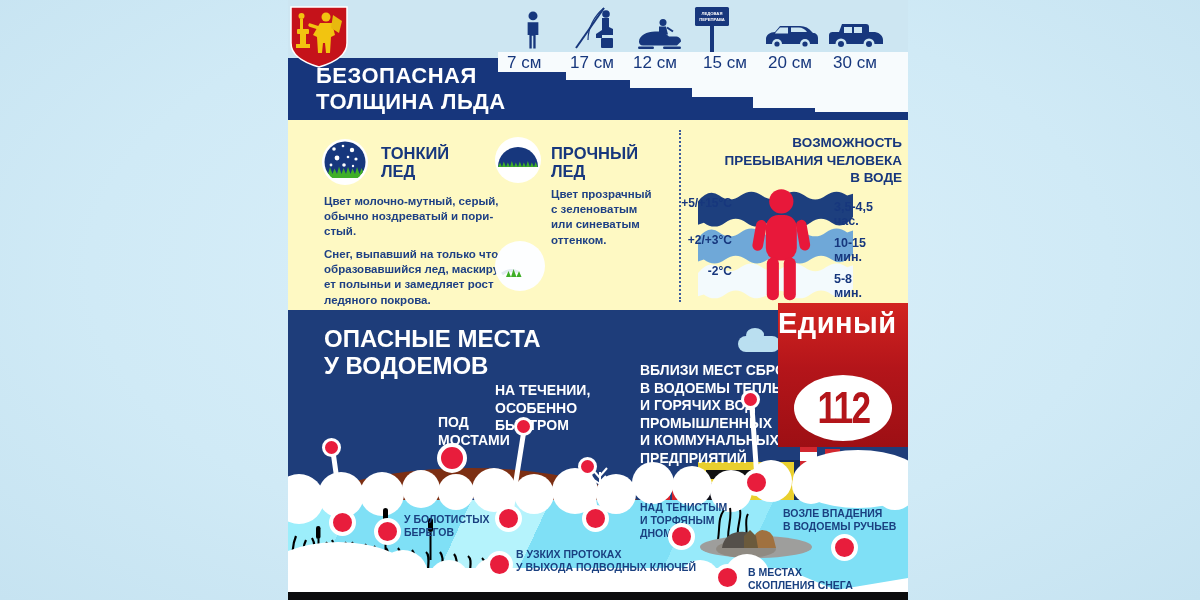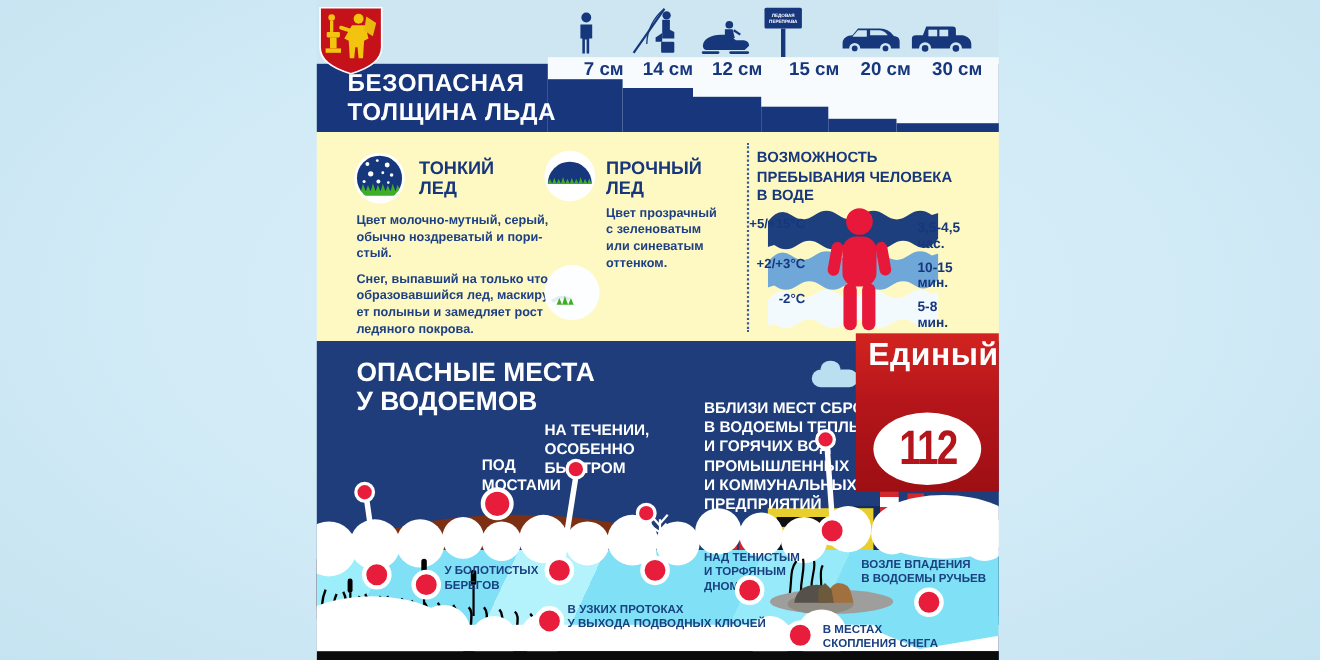--- a/index.html
+++ b/index.html
@@ -22,39 +22,39 @@
   .band{left:0;top:52px;width:620px;height:68px;background:#cde6f2}
   .band-navy{position:absolute;left:0;top:6px;width:620px;height:62px;background:#17367c}
   .stairs{position:absolute;left:210px;top:0;width:410px;height:68px;background:#f7fbfd}
   .step{position:absolute;background:#17367c}
   .st1{left:0;top:20px;width:68px;height:48px}
   .st2{left:68px;top:28px;width:64px;height:40px}
   .st3{left:132px;top:36px;width:62px;height:32px}
   .st4{left:194px;top:45px;width:61px;height:23px}
   .st5{left:255px;top:56px;width:62px;height:12px}
   .st6{left:317px;top:60px;width:93px;height:8px}
-  .slabel{position:absolute;top:1px;width:60px;text-align:right;font-weight:bold;font-size:17px;color:#17377d}
+  .slabel{position:absolute;top:1px;width:60px;text-align:left;font-weight:normal;font-size:17px;color:#17377d}
   .sl1{left:9px}.sl2{left:72px}.sl3{left:135px}.sl4{left:205px}.sl5{left:270px}.sl6{left:335px}
   .poster-title{left:28px;top:63px;color:#fff;font-weight:bold;font-size:22px;line-height:1.16;letter-spacing:.5px;z-index:4}
   .crest{left:0;top:5px;width:62px;height:64px;z-index:5}
   
   .mid{left:0;top:120px;width:620px;height:190px;background:#fef9c3}
   .mid-title{font-weight:bold;font-size:16.5px;line-height:1.12;color:#17377d}
   .mid-p{font-weight:bold;font-size:11.5px;line-height:1.32;color:#1e4084}
   .thin-icon{left:33px;top:18px;width:48px;height:48px}
   .thin-title{left:93px;top:24px}
   .thin-p1{left:36px;top:74px;width:180px}
   .thin-p2{left:36px;top:127px;width:180px}
   .strong-icon{left:206px;top:16px;width:48px;height:48px}
   .strong-title{left:263px;top:24px}
   .strong-p1{left:263px;top:67px;width:120px}
   .snowy-icon{left:206px;top:120px;width:52px;height:52px}
   .strong-p2{left:263px;top:127px;width:120px}
   .divider{left:391px;top:10px;height:172px;width:0;border-left:2px dotted #3a5a9d}
-  .surv-title{left:400px;top:14px;width:214px;text-align:left;font-weight:bold;font-size:13.5px;line-height:1.3;color:#17377d}
+  .surv-title{left:400px;top:14px;width:214px;text-align:right;font-weight:bold;font-size:13.5px;line-height:1.3;color:#17377d}
   .surv{left:410px;top:66px;width:155px;height:116px}
   .temp{position:absolute;width:56px;text-align:right;font-weight:bold;font-size:12px;color:#17377d}
   .t1{left:388px;top:76px}.t2{left:388px;top:113px}.t3{left:388px;top:144px}
   .timel{position:absolute;font-weight:bold;font-size:12.5px;line-height:1.15;color:#17377d}
   .tm1{left:546px;top:80px}.tm2{left:546px;top:116px}.tm3{left:546px;top:152px}
   
   .bottom{left:0;top:310px;width:620px;height:290px;background:#1e3d7a;overflow:hidden}
   .danger-title{left:36px;top:16px;color:#fff;font-weight:bold;font-size:24px;line-height:1.12;z-index:9}
   .wlabel{position:absolute;color:#fff;font-weight:bold;font-size:14px;line-height:1.25;z-index:9}
   .l-reeds{left:37px;top:75px}
@@ -111,21 +111,21 @@
   .mk-b{width:27px;height:27px;border:4px solid #fff}
   .mk-xl{width:30px;height:30px;border:4px solid #fff}
   .m1s{left:34px;top:128px}.m3s{left:226px;top:107px}.m4s{left:290px;top:147px}.m5s{left:453px;top:80px}
   .m1b{left:41px;top:199px}.m2b{left:149px;top:133px}.m3b{left:207px;top:195px}.m4b{left:294px;top:195px}
   .m5b{left:455px;top:159px}.m6b{left:86px;top:208px}.m7b{left:198px;top:241px}.m8b{left:380px;top:213px}
   .m9b{left:543px;top:224px}.m10b{left:426px;top:254px}
   .blackbar{left:0;top:282px;width:620px;height:8px;background:#0b0b0d;z-index:12}
   
   .emerg{left:490px;top:303px;width:130px;height:144px;z-index:20;
          background:linear-gradient(180deg,#d22420 0%,#b4151a 45%,#9d0f14 100%);
-         text-align:right;color:#fff}
+         text-align:left;color:#fff}
   .emerg-title{margin-top:4px;font-weight:bold;font-size:29px;letter-spacing:.5px}
   .emerg-sub{font-weight:bold;font-size:12.5px;line-height:1.12;margin-top:1px}
   .emerg-oval{position:absolute;left:16px;top:72px;width:98px;height:66px;background:#fff;border-radius:50%;
               display:flex;align-items:center;justify-content:center}
   .emerg-num{color:#b3151a;font-weight:bold;font-size:44px;letter-spacing:-2px;transform:scaleX(.8)}
 </style>
 </head>
 <body>
 
 <div class="poster">
@@ -186,21 +186,21 @@
   <div class="abs band">
     <div class="band-navy"></div>
     <div class="stairs">
       <div class="step st1"></div>
       <div class="step st2"></div>
       <div class="step st3"></div>
       <div class="step st4"></div>
       <div class="step st5"></div>
       <div class="step st6"></div>
       <div class="slabel sl1">7 см</div>
-      <div class="slabel sl2">14 см</div>
+      <div class="slabel sl2">17 см</div>
       <div class="slabel sl3">12 см</div>
       <div class="slabel sl4">15 см</div>
       <div class="slabel sl5">20 см</div>
       <div class="slabel sl6">30 см</div>
     </div>
   </div>
   <div class="abs poster-title pl">БЕЗОПАСНАЯ
 ТОЛЩИНА ЛЬДА</div>
   <svg class="abs crest" viewBox="0 0 62 64">
     <path d="M3 2 h56 v36 q0 16 -28 24 Q3 54 3 38 Z" fill="#c5121a" stroke="#fff" stroke-width="1.5"></path>

